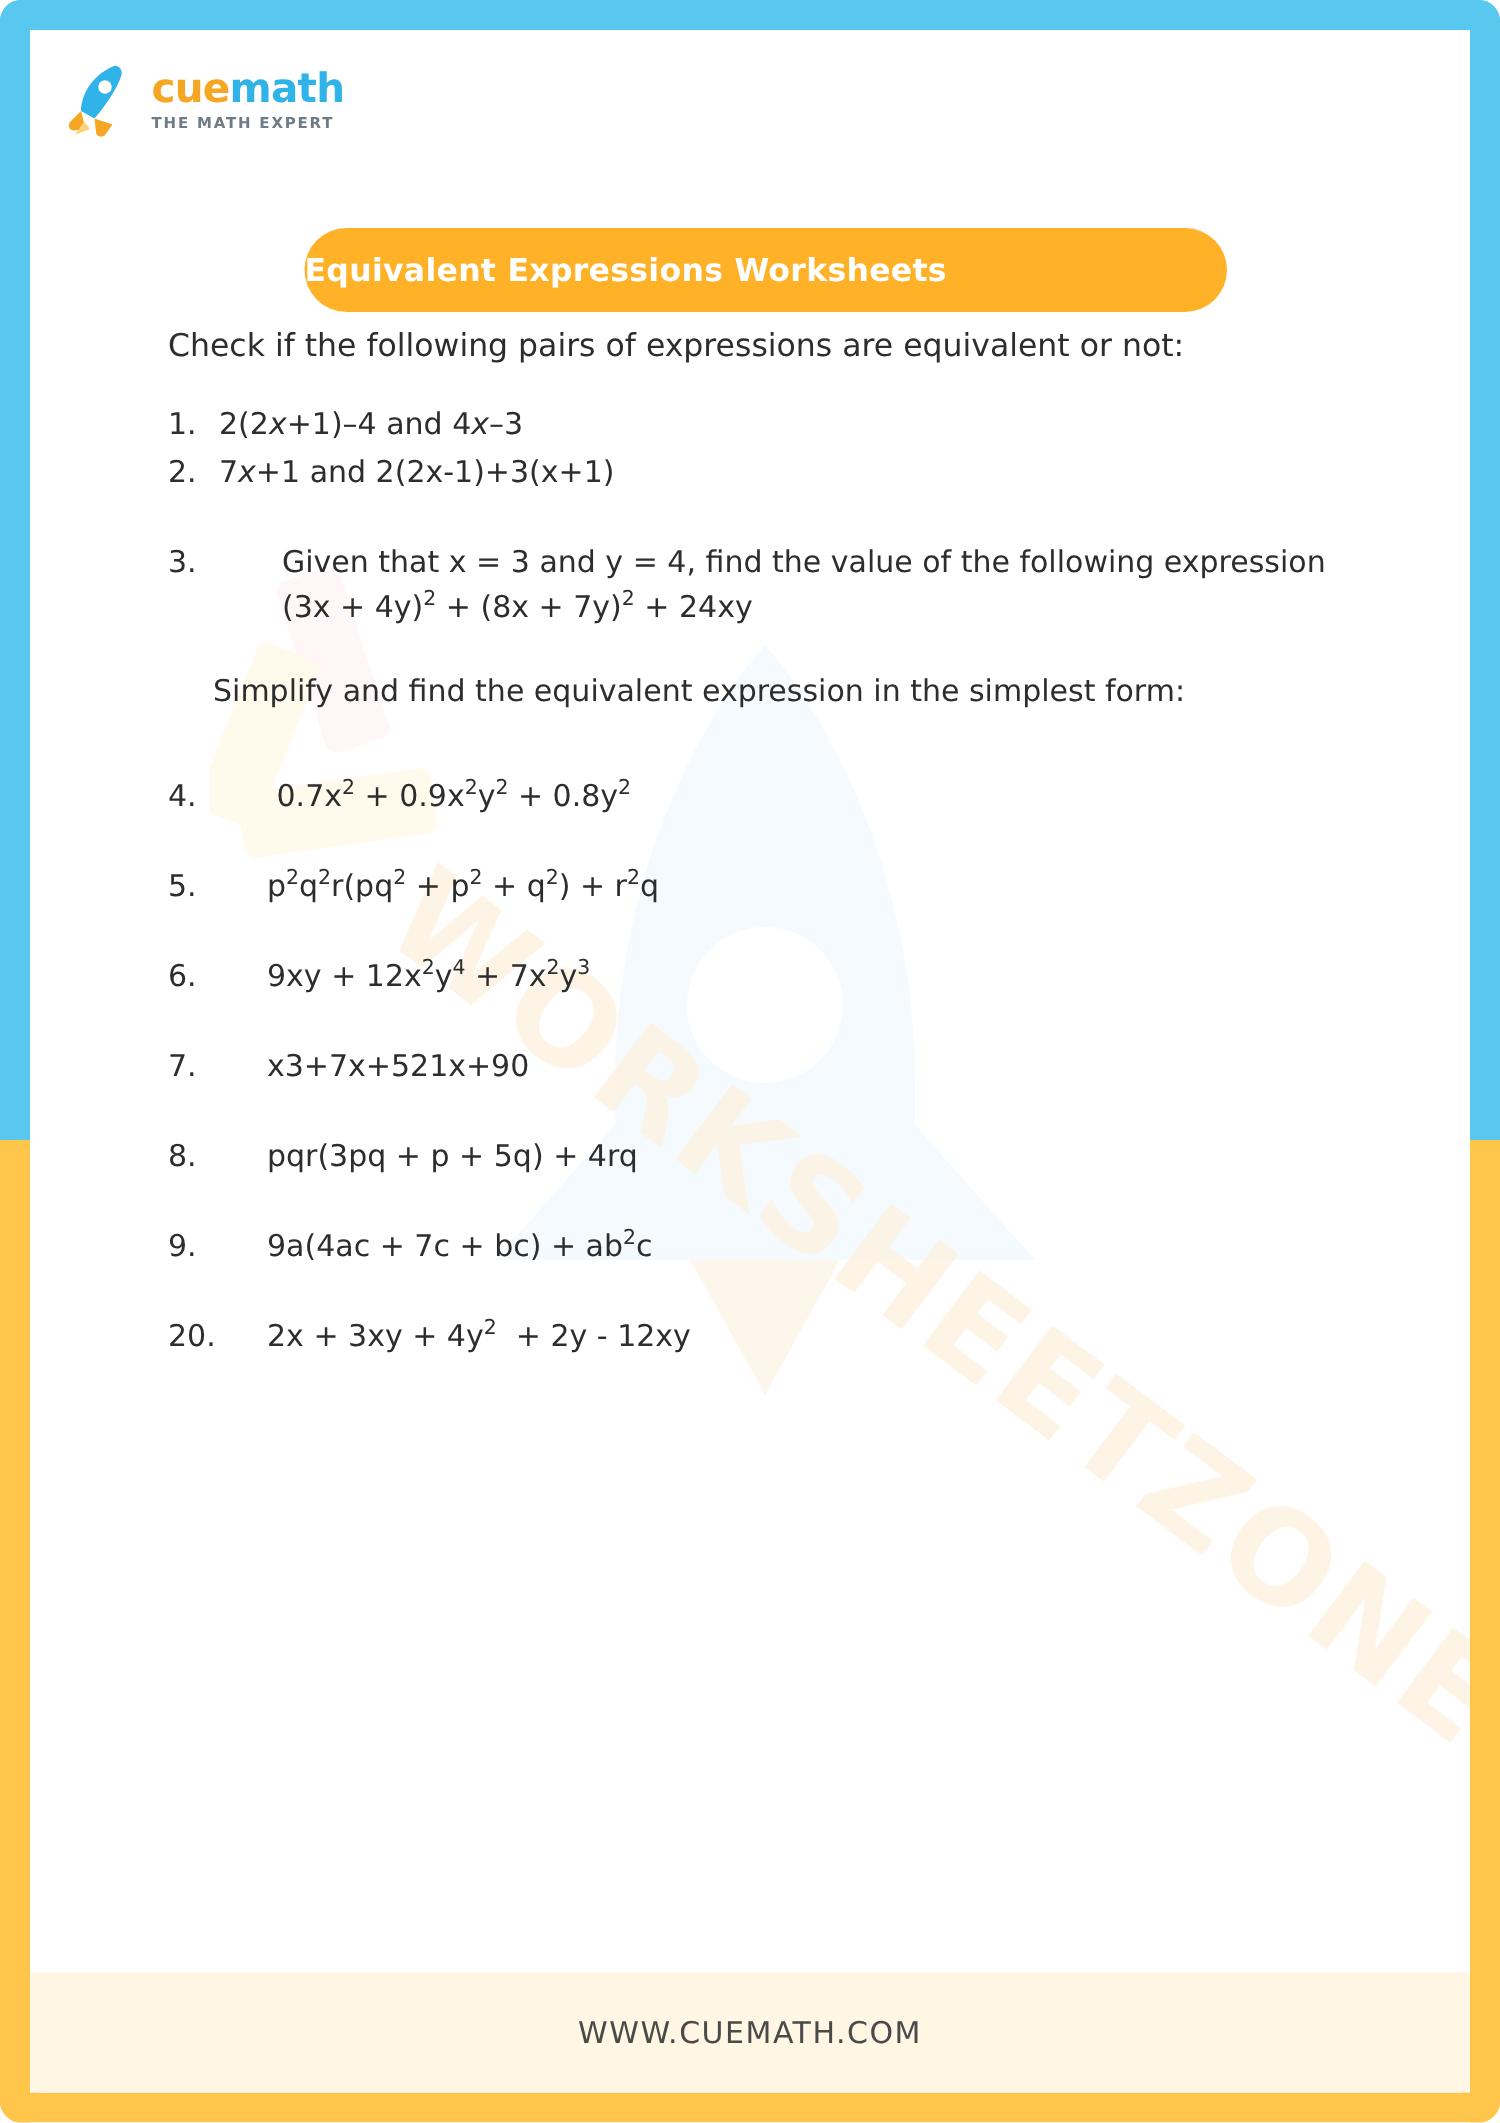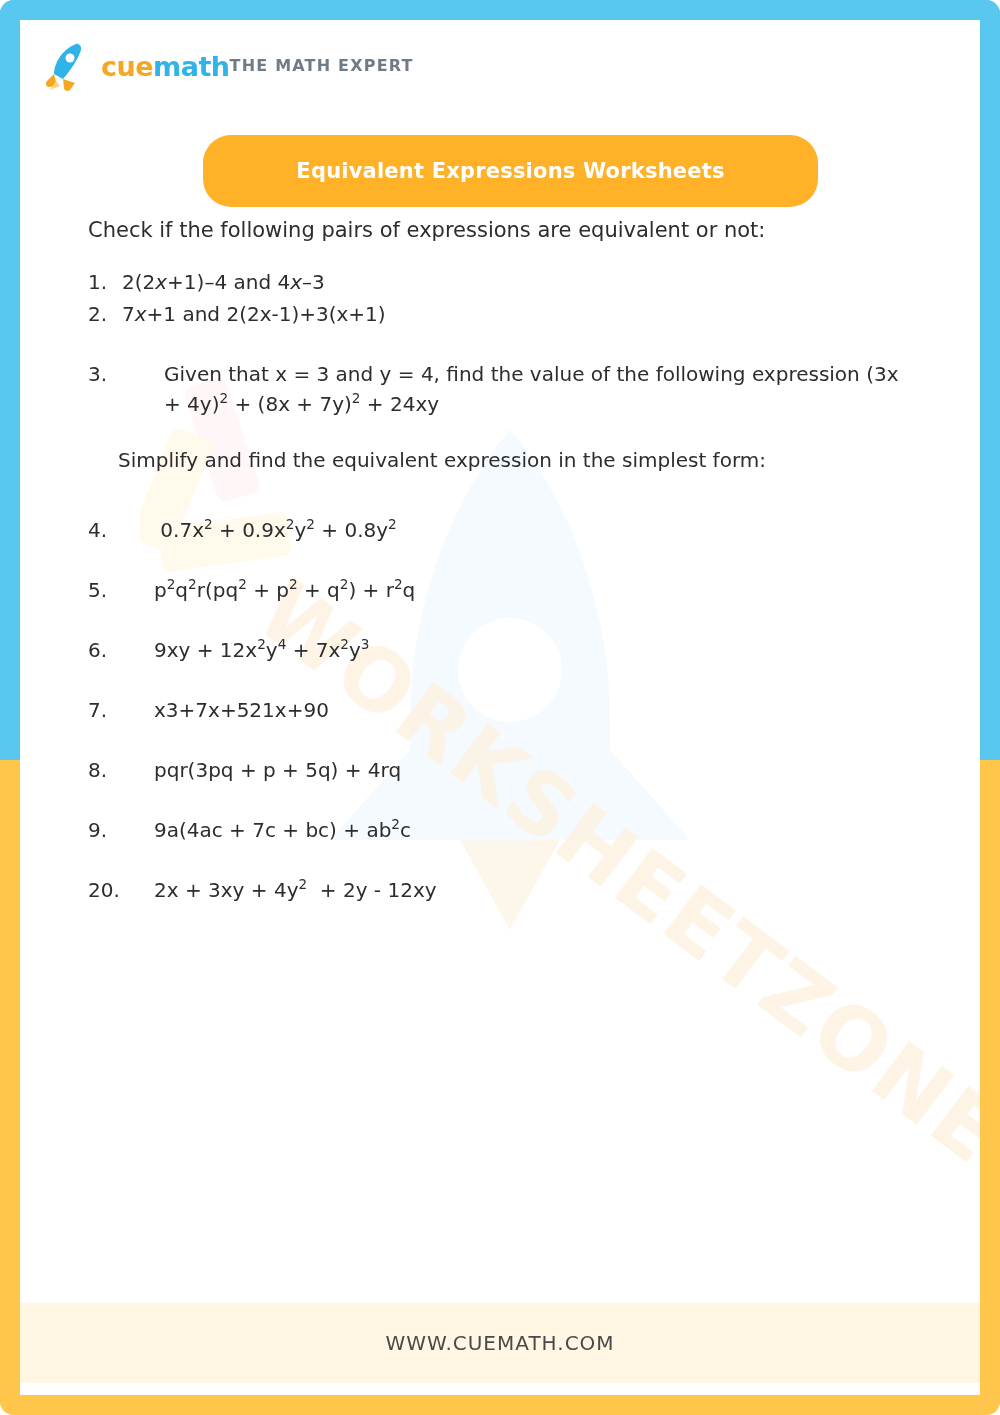--- a/index.html
+++ b/index.html
@@ -93,51 +93,51 @@
     align-items: center;
   }
   .rocket-icon {
     width: 46px;
     height: 50px;
     margin-right: 10px;
     display: block;
   }
   .logo-text-block {
     display: flex;
-    flex-direction: row;
+    flex-direction: column;
     justify-content: center;
   }
   .logo-cue {
     font-size: 27px;
     font-weight: bold;
     letter-spacing: -0.5px;
     line-height: 1.05;
   }
   .logo-cue .c1 { color: #f5a623; }
   .logo-cue .c2 { color: #2fb3e8; }
   .logo-sub {
-    font-size: 16px;
+    font-size: 10px;
     color: #6f7b86;
     letter-spacing: 1.2px;
     margin-top: 3px;
     font-weight: bold;
   }
 
   
   .title-pill {
     position: absolute;
     left: 183px;
-    top: 115px;
+    top: 132px;
     width: 615px;
-    height: 72px;
+    height: 56px;
     background: #ffb128;
     border-radius: 28px;
     display: flex;
     align-items: center;
-    justify-content: center;
+    justify-content: flex-start;
   }
   .title-pill-text {
     color: #ffffff;
     font-size: 21px;
     font-weight: bold;
     letter-spacing: 0.2px;
   }
 
   
   .watermark {
@@ -162,21 +162,21 @@
     white-space: nowrap;
     opacity: 0.85;
   }
 
   
   .content {
     position: absolute;
     left: 0;
     top: 195px;
     width: 960px;
-    padding: 0 68px;
+    padding: 0 92px;
     box-sizing: border-box;
     color: #2d2d2d;
   }
   .lead {
     font-size: 21px;
     line-height: 1.45;
     margin-bottom: 22px;
   }
   .qblock { margin-bottom: 4px; }
   .q-row {
@@ -216,21 +216,21 @@
     width: 66px;
     flex: 0 0 66px;
   }
   .ital { font-style: italic; }
   sup { font-size: 0.68em; vertical-align: super; line-height: 0; }
 
   
   .footer-band {
     position: absolute;
     left: 0;
-    bottom: 12px;
+    bottom: 0;
     width: 960px;
     height: 80px;
     background: #fff6e3;
     display: flex;
     align-items: center;
     justify-content: center;
   }
   .footer-text {
     font-size: 20px;
     color: #4a4a4a;

